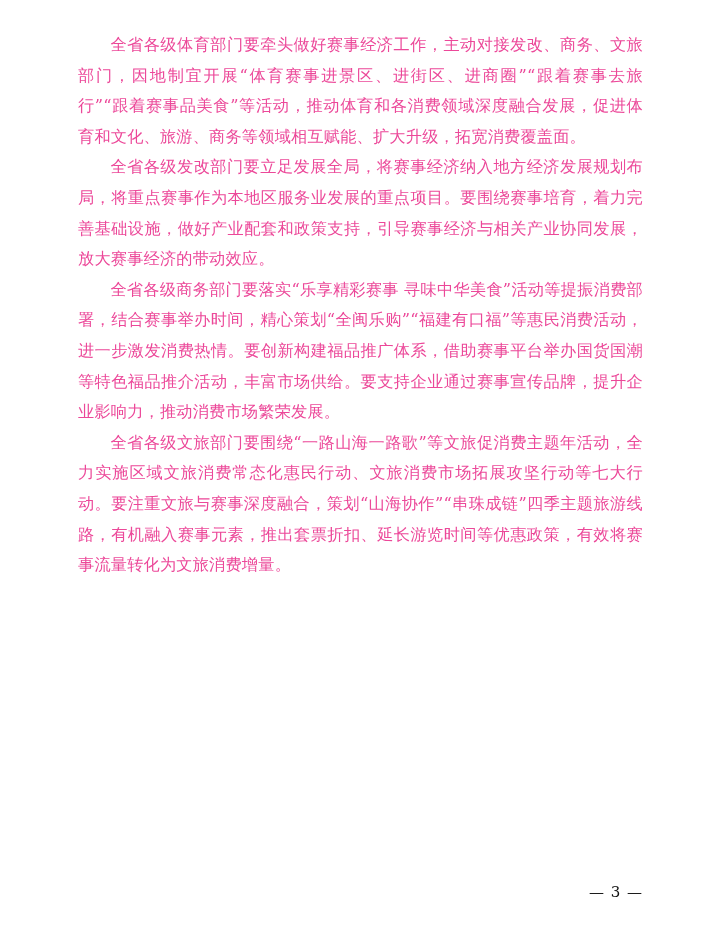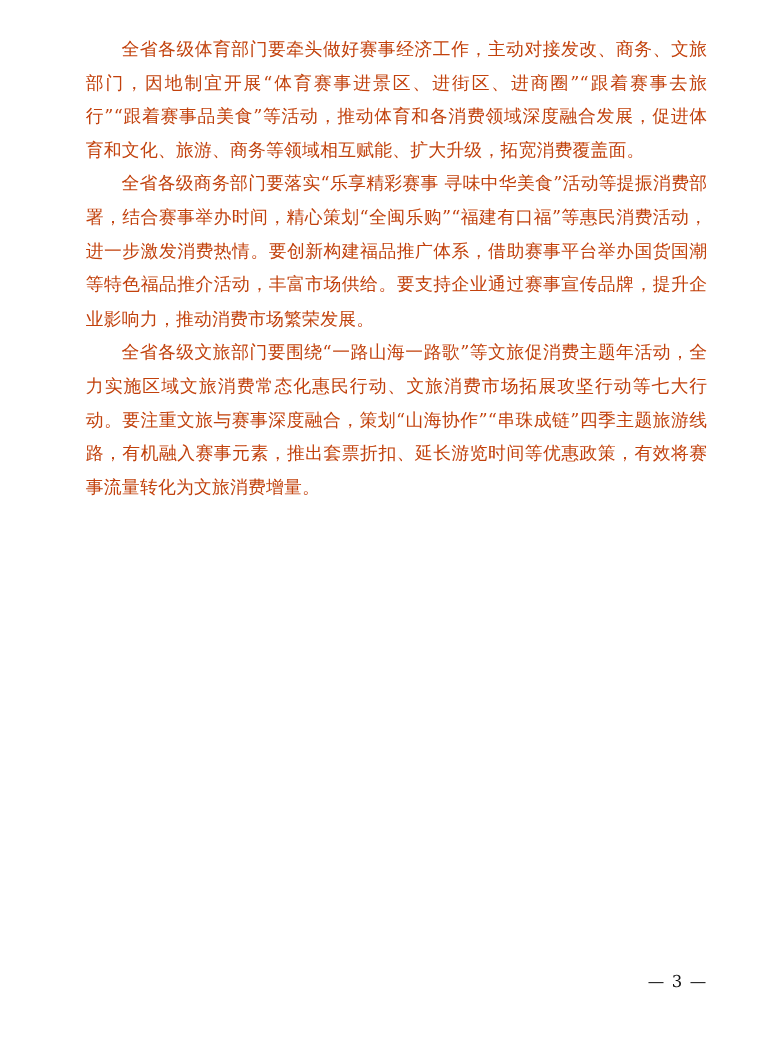--- a/index.html
+++ b/index.html
@@ -22,21 +22,21 @@
     box-sizing: border-box;
     padding: 30px 62px 0 78px;
     background: #ffffff;
   }
   .doc-body {
     font-size: 16.2px;
     line-height: 30.6px;
     text-align: justify;
     text-justify: inter-ideograph;
     letter-spacing: 0.2px;
-    color: #c2410c;
+    color: #ec4899;
   }
   p.para {
     margin: 0;
     text-indent: 2em;
   }
   h2.section-heading {
     margin: 0;
     font-size: 16.6px;
     line-height: 30.6px;
     font-weight: bold;
@@ -55,17 +55,18 @@
     color: #111111;
     font-family: "DejaVu Serif", "Liberation Serif", serif;
   }
 </style>
 </head>
 <body>
 
 <div class="page">
   <div class="doc-body">
     <p class="para">全省各级体育部门要牵头做好赛事经济工作，主动对接发改、商务、文旅部门，因地制宜开展“体育赛事进景区、进街区、进商圈”“跟着赛事去旅行”“跟着赛事品美食”等活动，推动体育和各消费领域深度融合发展，促进体育和文化、旅游、商务等领域相互赋能、扩大升级，拓宽消费覆盖面。</p>
+    <p class="para">全省各级发改部门要立足发展全局，将赛事经济纳入地方经济发展规划布局，将重点赛事作为本地区服务业发展的重点项目。要围绕赛事培育，着力完善基础设施，做好产业配套和政策支持，引导赛事经济与相关产业协同发展，放大赛事经济的带动效应。</p>
     <p class="para">全省各级商务部门要落实“乐享精彩赛事 寻味中华美食”活动等提振消费部署，结合赛事举办时间，精心策划“全闽乐购”“福建有口福”等惠民消费活动，进一步激发消费热情。要创新构建福品推广体系，借助赛事平台举办国货国潮等特色福品推介活动，丰富市场供给。要支持企业通过赛事宣传品牌，提升企业影响力，推动消费市场繁荣发展。</p>
     <p class="para">全省各级文旅部门要围绕“一路山海一路歌”等文旅促消费主题年活动，全力实施区域文旅消费常态化惠民行动、文旅消费市场拓展攻坚行动等七大行动。要注重文旅与赛事深度融合，策划“山海协作”“串珠成链”四季主题旅游线路，有机融入赛事元素，推出套票折扣、延长游览时间等优惠政策，有效将赛事流量转化为文旅消费增量。</p>
   </div>
   <div class="page-number">— 3 —</div>
 </div>
 
 </body></html>

